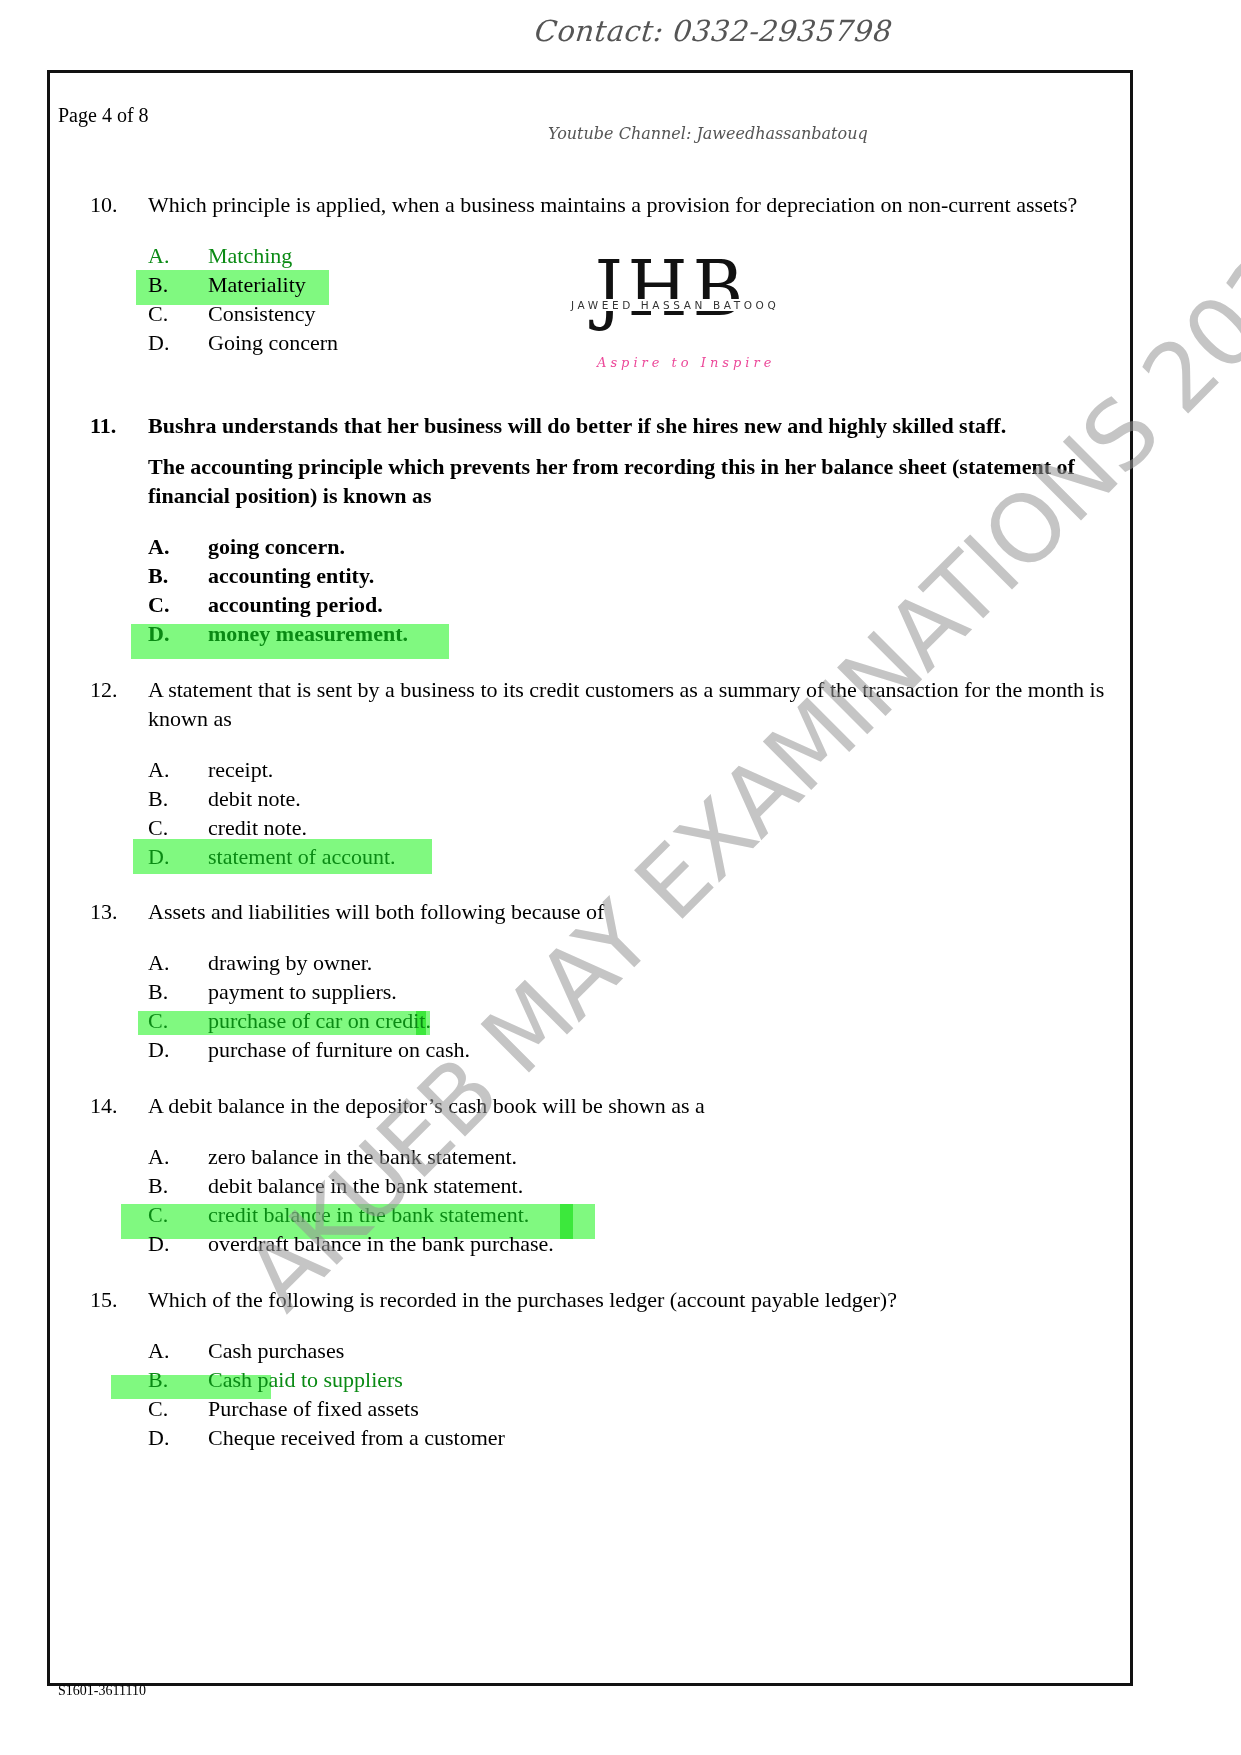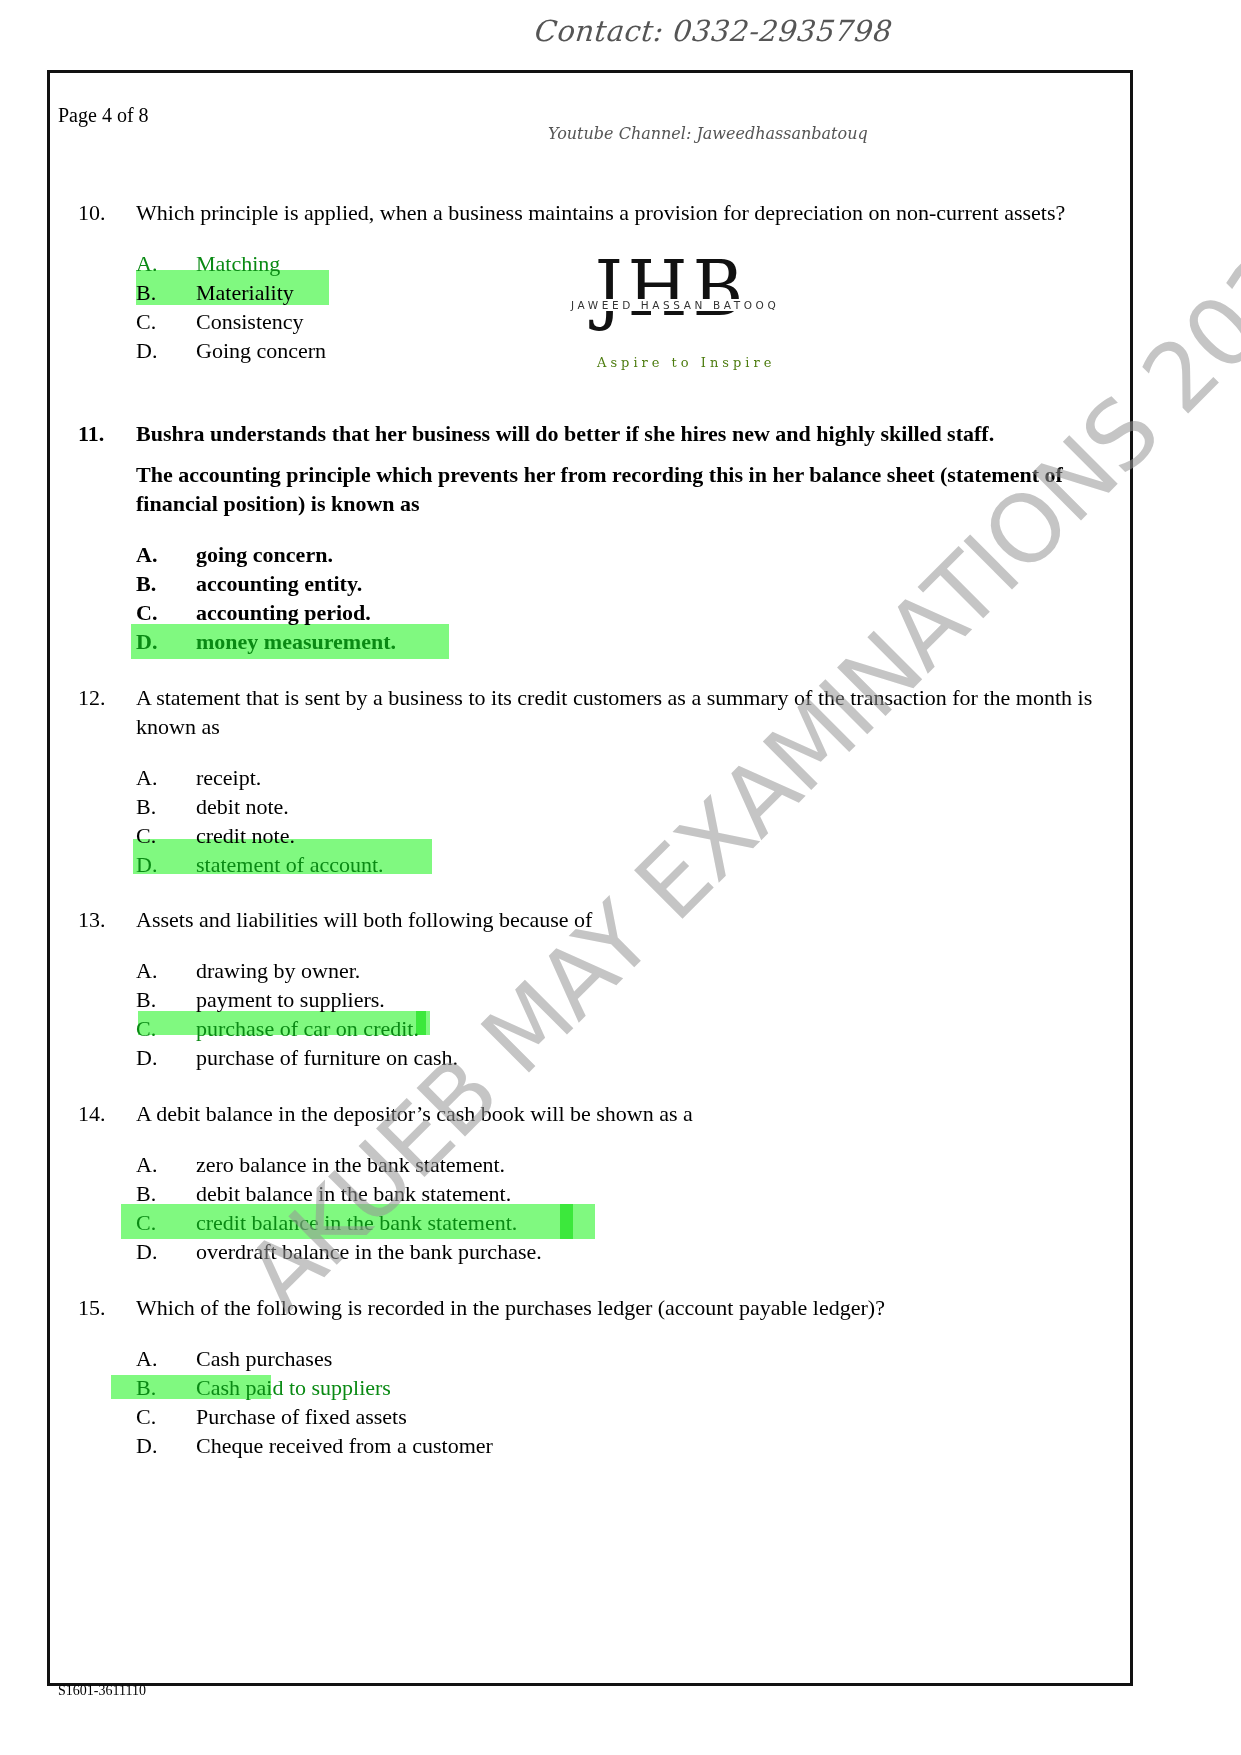--- a/index.html
+++ b/index.html
@@ -4,22 +4,22 @@
   <style>
     html, body { margin: 0; padding: 0; background: #ffffff; }
     body { width: 1241px; height: 1755px; position: relative; overflow: hidden; font-family: "Liberation Serif", serif; color: #000; }
     .contact { position: absolute; left: 535px; top: 14px; font-family: "DejaVu Serif", serif; font-style: italic; font-size: 29px; color: #555; letter-spacing: 0.5px; transform: skewX(-6deg); }
     .frame { position: absolute; left: 47px; top: 70px; width: 1080px; height: 1610px; border: 3px solid #111; box-sizing: content-box; }
     .page-num { position: absolute; left: 58px; top: 104px; font-size: 20px; }
     .yt { position: absolute; left: 548px; top: 124px; font-family: "DejaVu Serif", serif; font-style: italic; font-size: 16px; color: #555; }
     .logo { position: absolute; left: 570px; top: 258px; width: 210px; height: 120px; }
     .logo-letters { position: absolute; left: 25px; top: -14px; font-family: "DejaVu Serif", serif; font-size: 76px; letter-spacing: 6px; color: #111; font-weight: normal; transform: scaleX(0.9); transform-origin: left; }
     .logo-name { position: absolute; left: -1px; top: 41px; font-family: "DejaVu Sans", sans-serif; font-size: 10.5px; letter-spacing: 3.6px; background: transparent; color: #333; white-space: nowrap; }
-    .logo-tag { position: absolute; left: 27px; top: 97px; font-family: "DejaVu Serif", serif; font-size: 13px; letter-spacing: 4px; color: #4d7c0f; white-space: nowrap; text-align: right; }
-    .q { position: absolute; left: 78px; width: 1030px; font-size: 22px; line-height: 29px; margin-top: 8px; }
+    .logo-tag { position: absolute; left: 27px; top: 97px; font-family: "DejaVu Serif", serif; font-style: italic; font-size: 13px; letter-spacing: 4px; color: #ec4899; white-space: nowrap; text-align: right; }
+    .q { position: absolute; left: 90px; width: 1030px; font-size: 22px; line-height: 29px; }
     .q .qnum { position: absolute; left: 0; top: 0; }
     .q .qtext { margin-left: 58px; width: 960px; }
     .q .qtext p { margin: 0 0 12px 0; }
     .opts { margin-top: 24px; margin-left: 58px; position: relative; }
     .opt { position: relative; height: 29px; line-height: 29px; }
     .opt .letter { position: absolute; left: 0; top: 0; }
     .opt .otext { position: absolute; left: 60px; top: 0; white-space: nowrap; }
     .opt.correct { color: #0a8a14; }
     .hl { position: absolute; background: #80f980; z-index: -1; }
     .hl-mark { position: absolute; background: #3ce83c; z-index: -1; }

